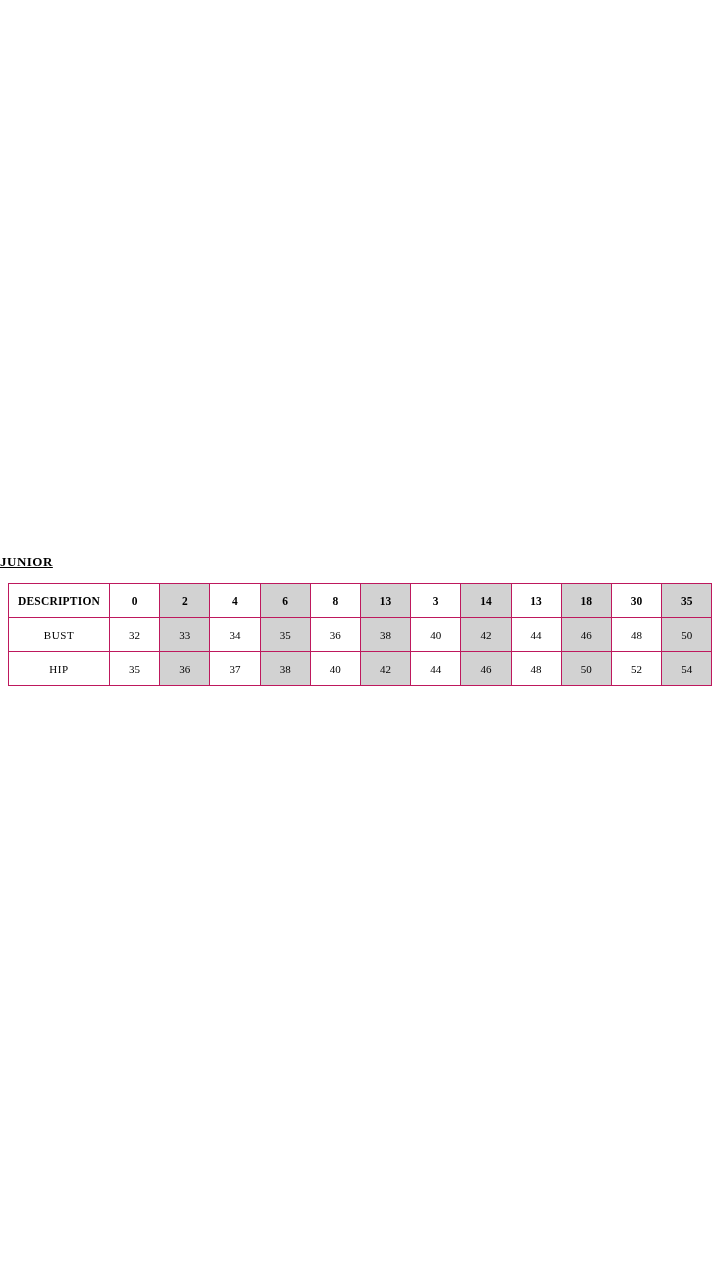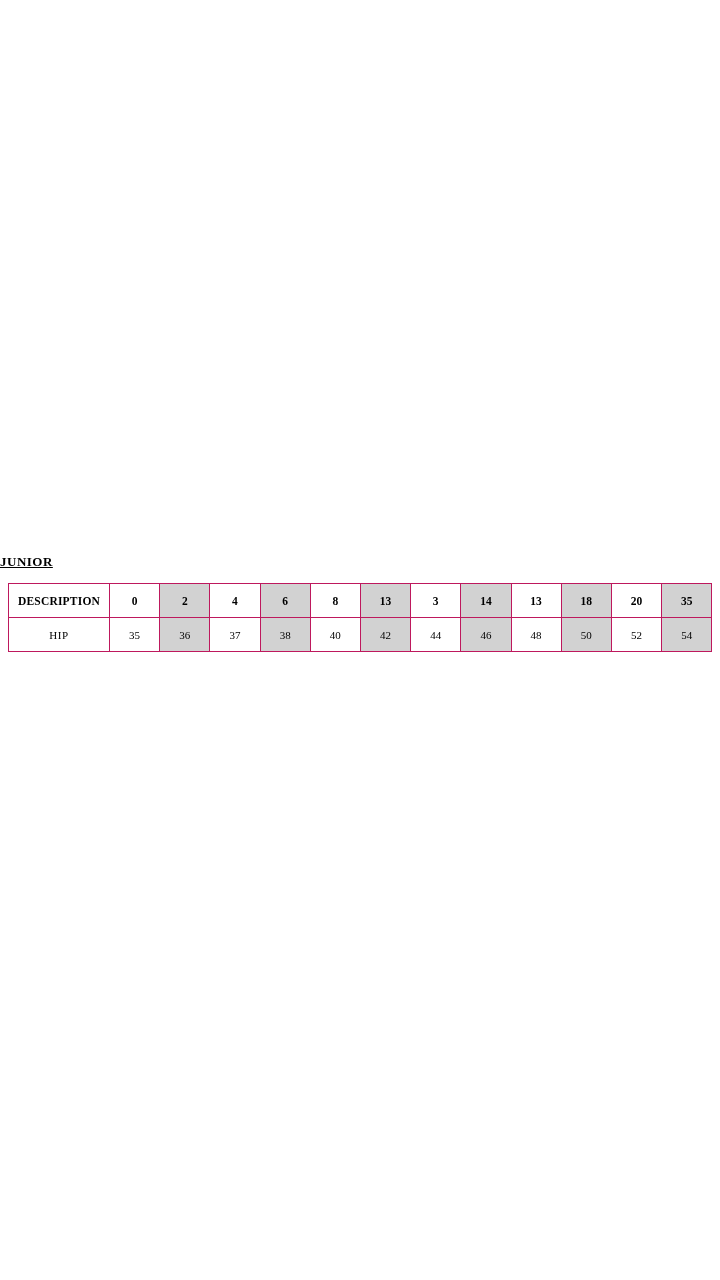--- a/index.html
+++ b/index.html
@@ -115,25 +115,40 @@
           <th>0</th>
           <th class="shaded">2</th>
           <th>4</th>
           <th class="shaded">6</th>
           <th>8</th>
           <th class="shaded">13</th>
           <th>3</th>
           <th class="shaded">14</th>
           <th>13</th>
           <th class="shaded">18</th>
-          <th>20</th>
+          <th>30</th>
           <th class="shaded">35</th>
         </tr>
       </thead>
       <tbody>
+        <tr>
+          <td class="row-label">BUST</td>
+          <td>32</td>
+          <td class="shaded">33</td>
+          <td>34</td>
+          <td class="shaded">35</td>
+          <td>36</td>
+          <td class="shaded">38</td>
+          <td>40</td>
+          <td class="shaded">42</td>
+          <td>44</td>
+          <td class="shaded">46</td>
+          <td>48</td>
+          <td class="shaded">50</td>
+        </tr>
         <tr>
           <td class="row-label">HIP</td>
           <td>35</td>
           <td class="shaded">36</td>
           <td>37</td>
           <td class="shaded">38</td>
           <td>40</td>
           <td class="shaded">42</td>
           <td>44</td>
           <td class="shaded">46</td>

